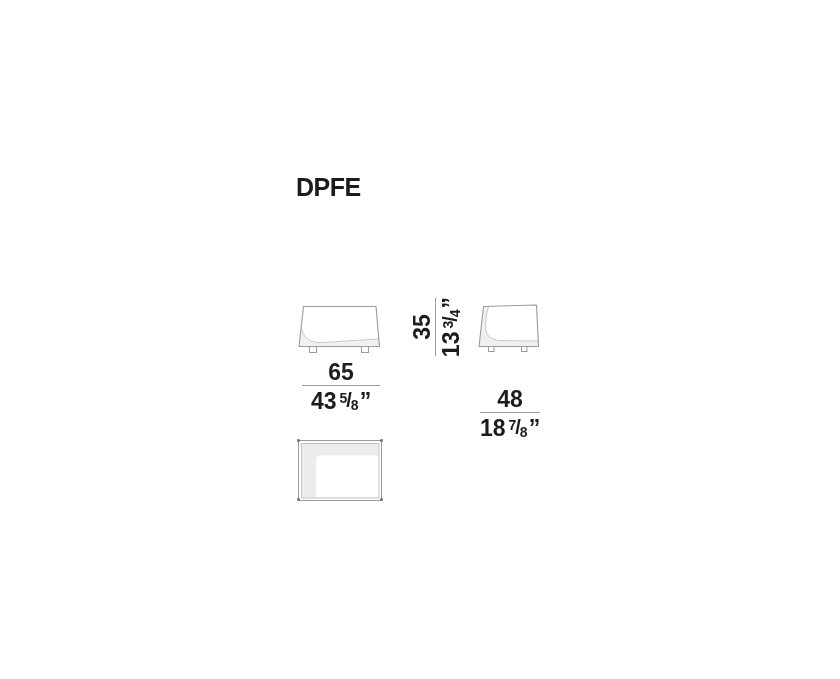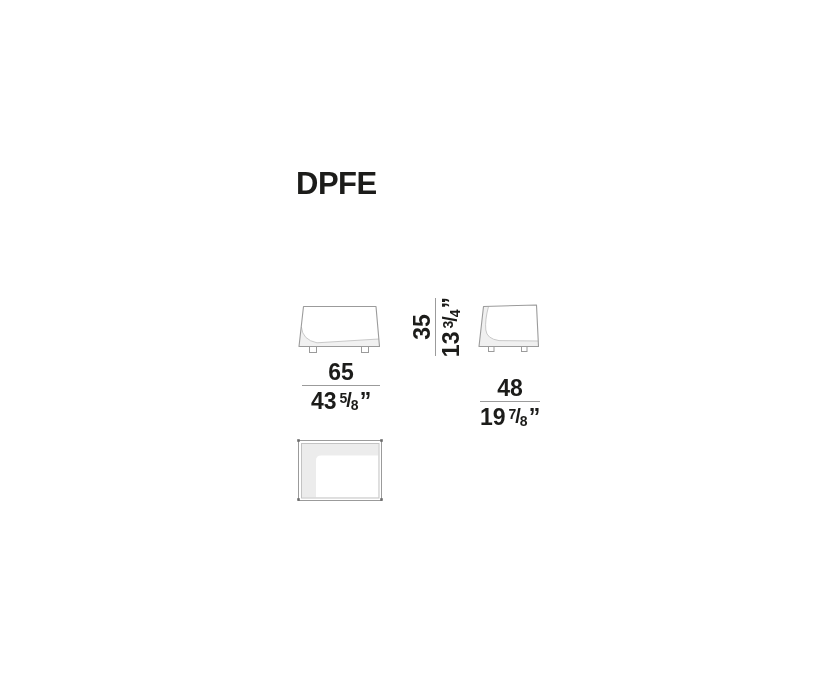--- a/index.html
+++ b/index.html
@@ -15,23 +15,23 @@
     font-family: "Liberation Sans", "DejaVu Sans", sans-serif;
   }
   .sheet {
     position: absolute;
     inset: 0;
     background: #ffffff;
   }
   .title {
     position: absolute;
     left: 296px;
-    top: 168px;
+    top: 175px;
     margin: 0;
-    font-size: 31px;
+    font-size: 25px;
     font-weight: bold;
     letter-spacing: -0.5px;
     line-height: 1;
     color: #1c1c1a;
   }
   .drawings {
     position: absolute;
     left: 0;
     top: 0;
   }
@@ -67,21 +67,21 @@
   .dim .sub {
     font-size: 14px;
     position: relative;
     top: 1px;
   }
   .dim .qm { margin-left: 1px; }
 
   .dim-width { left: 281px; top: 361px; width: 120px; }
   .dim-width .bar { width: 78px; }
 
-  .dim-depth { left: 450px; top: 377px; width: 120px; }
+  .dim-depth { left: 450px; top: 388px; width: 120px; }
   .dim-depth .bar { width: 60px; }
 
   .dim-height {
     left: 406px;
     top: 297px;
     width: 64px;
     height: 60px;
     transform: rotate(-90deg);
     display: flex;
     flex-direction: column;
@@ -132,21 +132,21 @@
 
   <div class="dim dim-width">
     <div class="cm">65</div>
     <div class="bar"></div>
     <div class="inch"><span>43</span><span class="sup">5</span><span class="slash">/</span><span class="sub">8</span><span class="qm">”</span></div>
   </div>
 
   <div class="dim dim-depth">
     <div class="cm">48</div>
     <div class="bar"></div>
-    <div class="inch"><span>19</span><span class="sup">7</span><span class="slash">/</span><span class="sub">8</span><span class="qm">”</span></div>
+    <div class="inch"><span>18</span><span class="sup">7</span><span class="slash">/</span><span class="sub">8</span><span class="qm">”</span></div>
   </div>
 
   <div class="dim dim-height">
     <div class="cm">35</div>
     <div class="bar"></div>
     <div class="inch"><span>13</span><span class="sup">3</span><span class="slash">/</span><span class="sub">4</span><span class="qm">”</span></div>
   </div>
 
 </div>
 

